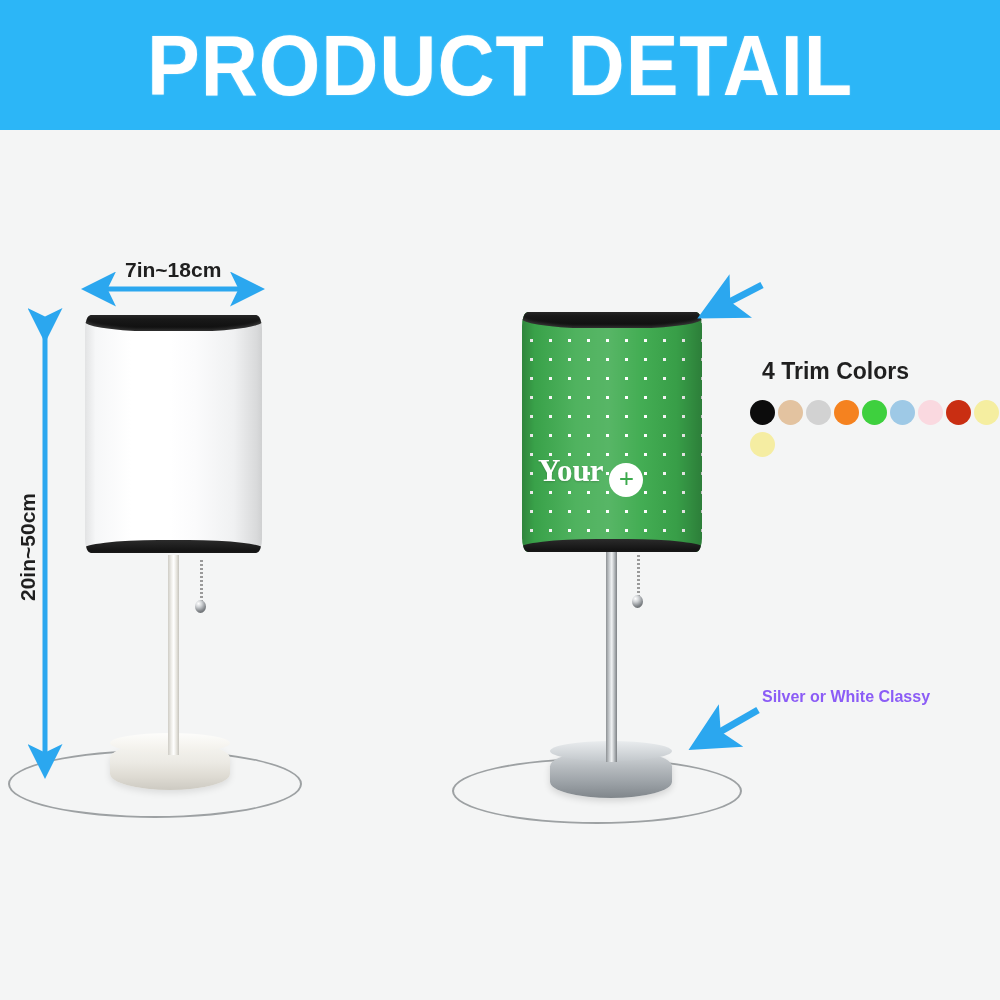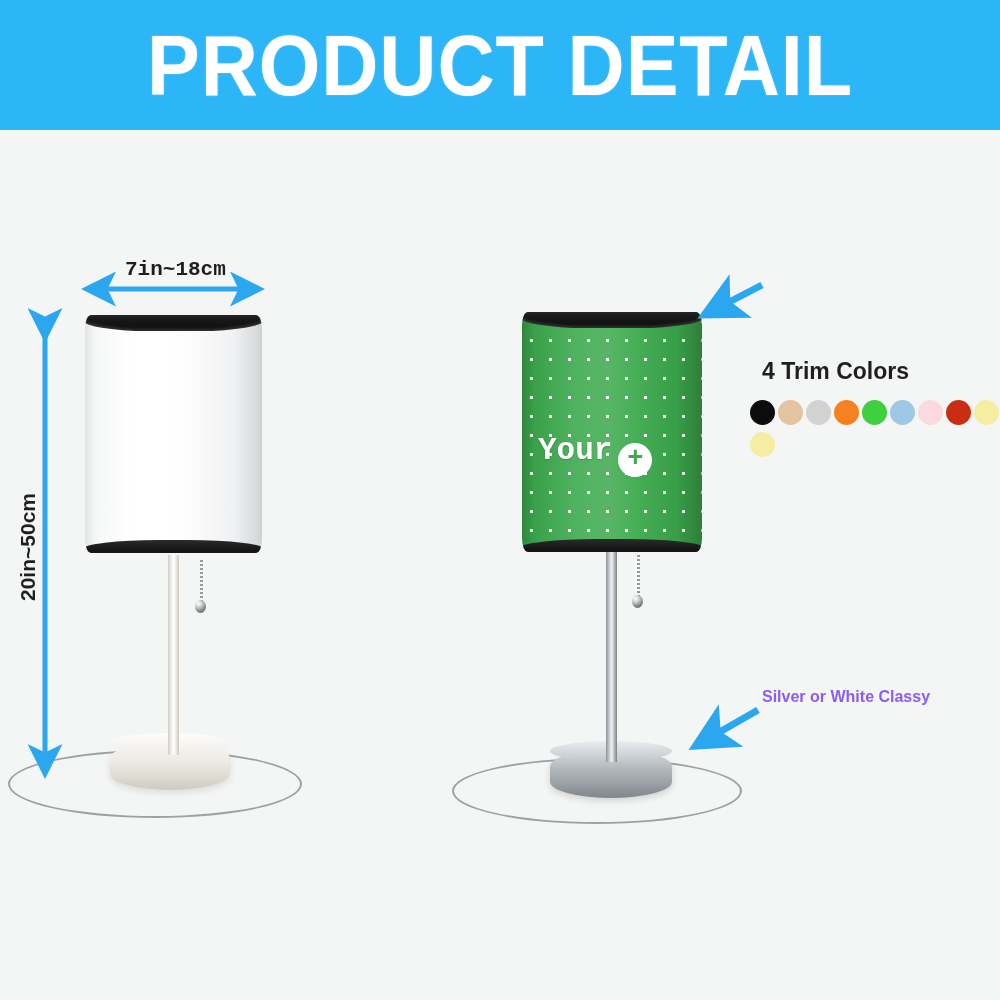--- a/index.html
+++ b/index.html
@@ -118,24 +118,24 @@
         rgba(255,255,255,0.14) 48%,
         rgba(255,255,255,0.04) 66%,
         rgba(0,0,0,0.07) 86%,
         rgba(0,0,0,0.26) 100%),
       radial-gradient(circle 2.6px at 50% 50%, #ffffff 58%, rgba(255,255,255,0) 60%) 0 0 / 19px 19px,
       #3caa4d;
   }
   .shade-artwork {
     position: absolute;
     left: 16px;
-    top: 124px;
+    top: 144px;
     width: 150px;
     color: #ffffff;
-    font-family: Liberation Mono, monospace;
+    font-family: Liberation Serif, serif;
     font-weight: bold;
     font-size: 31px;
     line-height: 0.97;
     text-shadow: 0 1px 2px rgba(0,0,0,0.18);
   }
   .artwork-line {
     display: block;
     white-space: nowrap;
   }
   .plus-badge {
@@ -349,21 +349,21 @@
           <div class="swatch" title="dark-red" style="background: rgb(201, 46, 18);"></div>
           <div class="swatch" title="yellow" style="background: rgb(245, 238, 160);"></div>
         </div>
       <div class="swatch-row" id="swatch-row-2">
           <div class="swatch" title="pale-yellow" style="background: rgb(245, 237, 162);"></div>
         </div>
     </div>
 
     <div class="callout-label" style="left:762px; top:558px;">Silver or White Classy</div>
 
-    <div class="dim-label-h" style="left:125px; top:128px;font-family:Liberation Mono, monospace;">7in~18cm</div>
+    <div class="dim-label-h" style="left:125px; top:128px;">7in~18cm</div>
 
     <div class="dim-label-v" style="left:-37px; top:405px; width:130px; text-align:center;">20in~50cm</div>
 
   </div>
 
   <svg class="svg-layer" viewBox="0 0 1000 1000">
     <defs>
       <marker id="ah-right" markerWidth="7" markerHeight="7" refX="5.6" refY="3.5" orient="auto" markerUnits="strokeWidth">
         <path d="M0,0 L7,3.5 L0,7 L1.7,3.5 z" fill="#2ba7ef"></path>
       </marker>

